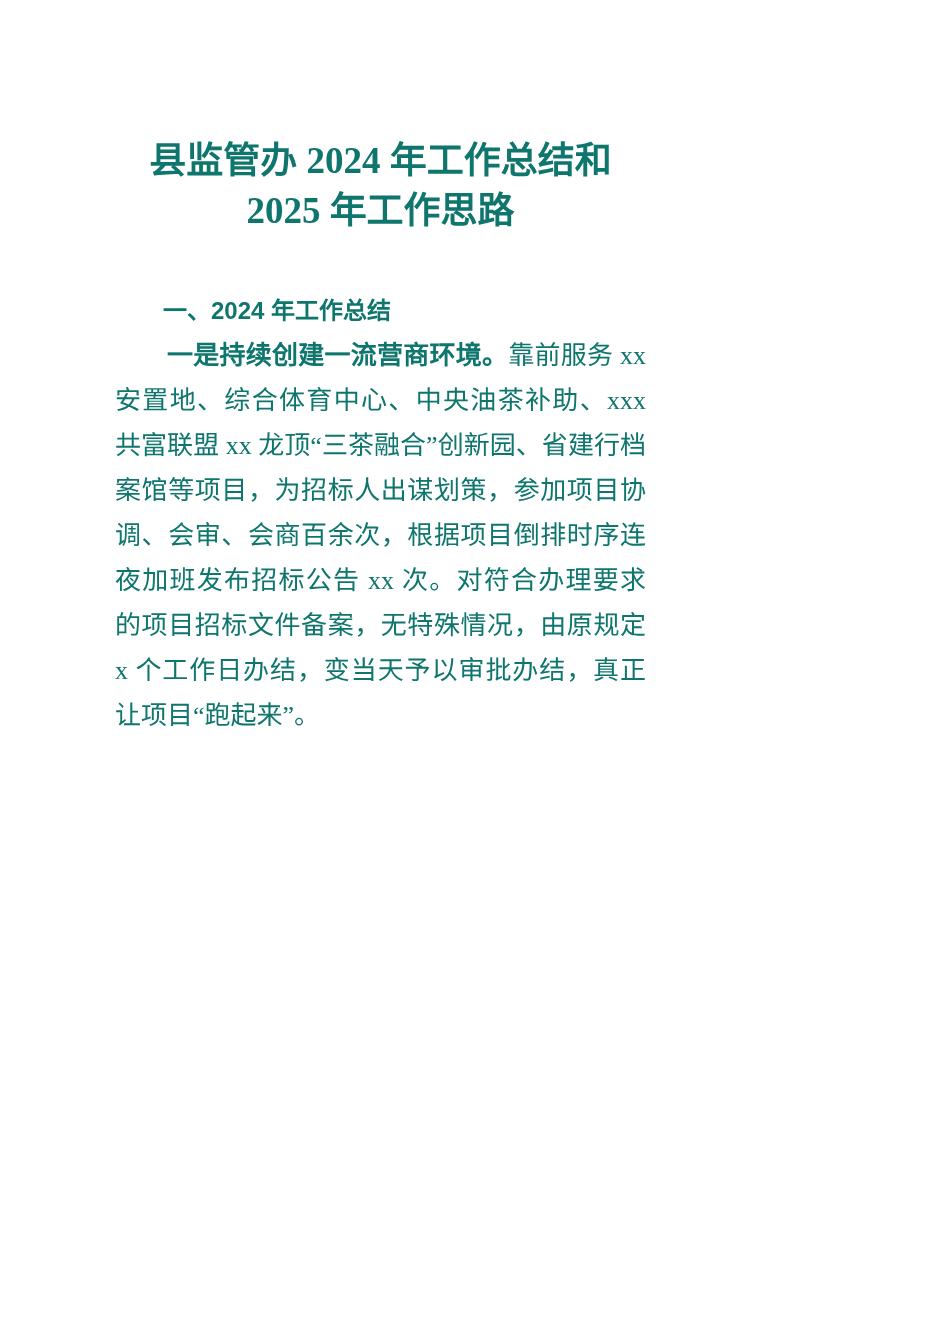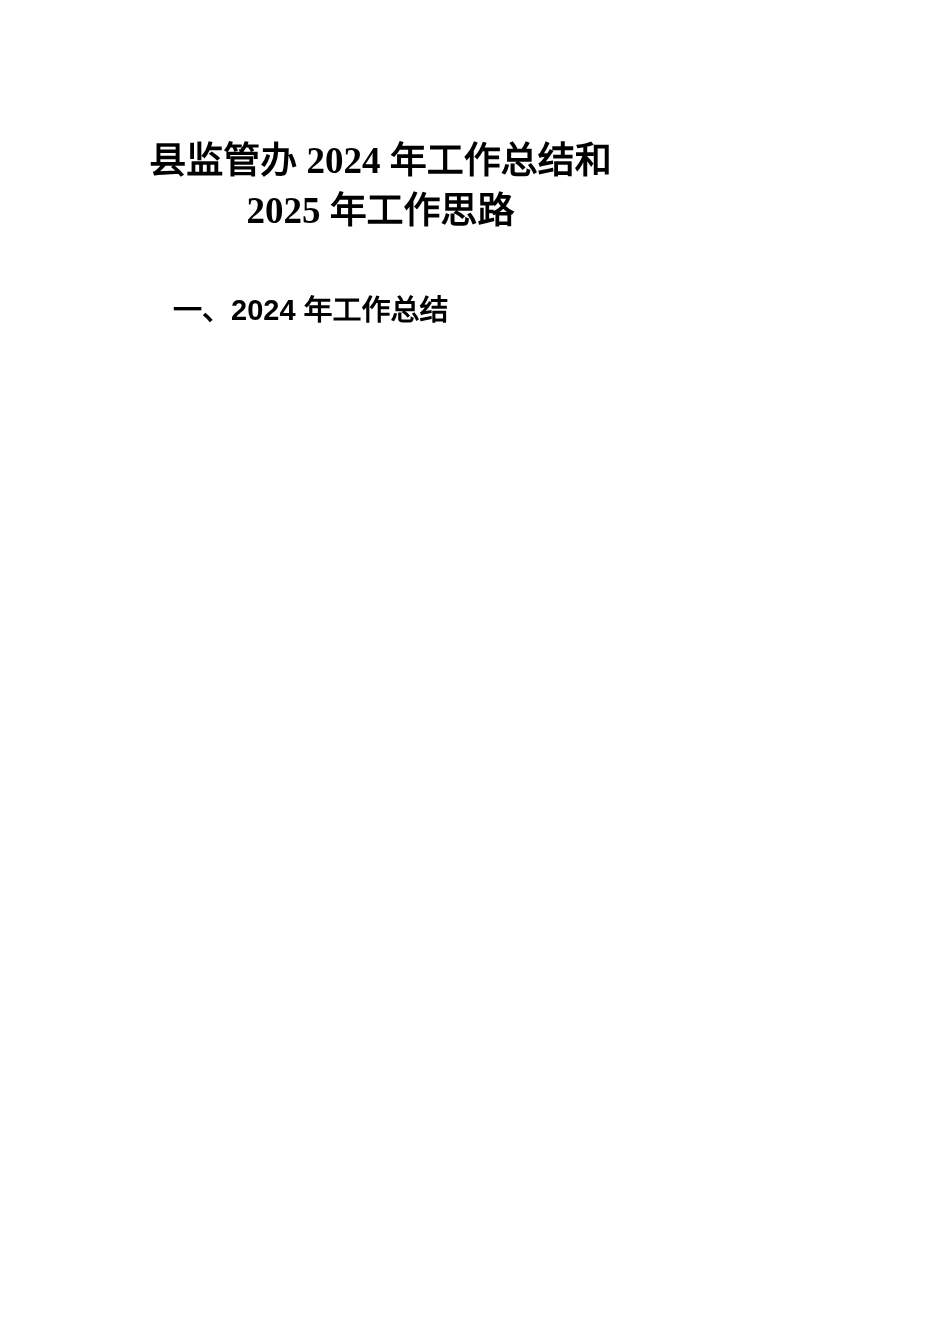--- a/index.html
+++ b/index.html
@@ -5,38 +5,38 @@
   html, body {
     margin: 0;
     padding: 0;
     background: #ffffff;
   }
   .page {
     position: relative;
     width: 758px;
     height: 1344px;
     background: #ffffff;
-    color: #000000;
+    color: #0f766e;
     overflow: hidden;
     box-sizing: border-box;
     padding: 136px 112px 0 115px;
   }
   .doc-title {
     font-family: "Liberation Serif", "DejaVu Serif", serif;
     font-weight: bold;
     font-size: 37px;
     line-height: 50px;
     text-align: center;
     letter-spacing: 0px;
   }
   .h1 {
     margin-top: 52px;
     font-family: "Liberation Sans", "DejaVu Sans", sans-serif;
     font-weight: bold;
-    font-size: 29px;
+    font-size: 24px;
     line-height: 45px;
     text-indent: 2em;
     text-align: left;
   }
   .h2 {
     font-family: "Liberation Serif", "DejaVu Serif", serif;
     font-style: normal;
     font-size: 26px;
     line-height: 45px;
     text-indent: 2em;
@@ -57,16 +57,17 @@
 </head>
 <body>
 
 <div class="page">
 
   <div class="doc-title">县监管办 2024 年工作总结和 2025 年工作思路</div>
 
   <div class="h1">一、2024 年工作总结</div>
 
 
+  <p class="para"><span class="lead">一是持续创建一流营商环境。</span><span>靠前服务 xx 安置地、综合体育中心、中央油茶补助、xxx 共富联盟 xx 龙顶“三茶融合”创新园、省建行档案馆等项目，为招标人出谋划策，参加项目协调、会审、会商百余次，根据项目倒排时序连夜加班发布招标公告 xx 次。对符合办理要求的项目招标文件备案，无特殊情况，由原规定 x 个工作日办结，变当天予以审批办结，真正让项目“跑起来”。</span></p>
 
 
 
 </div>
 
 </body></html>

